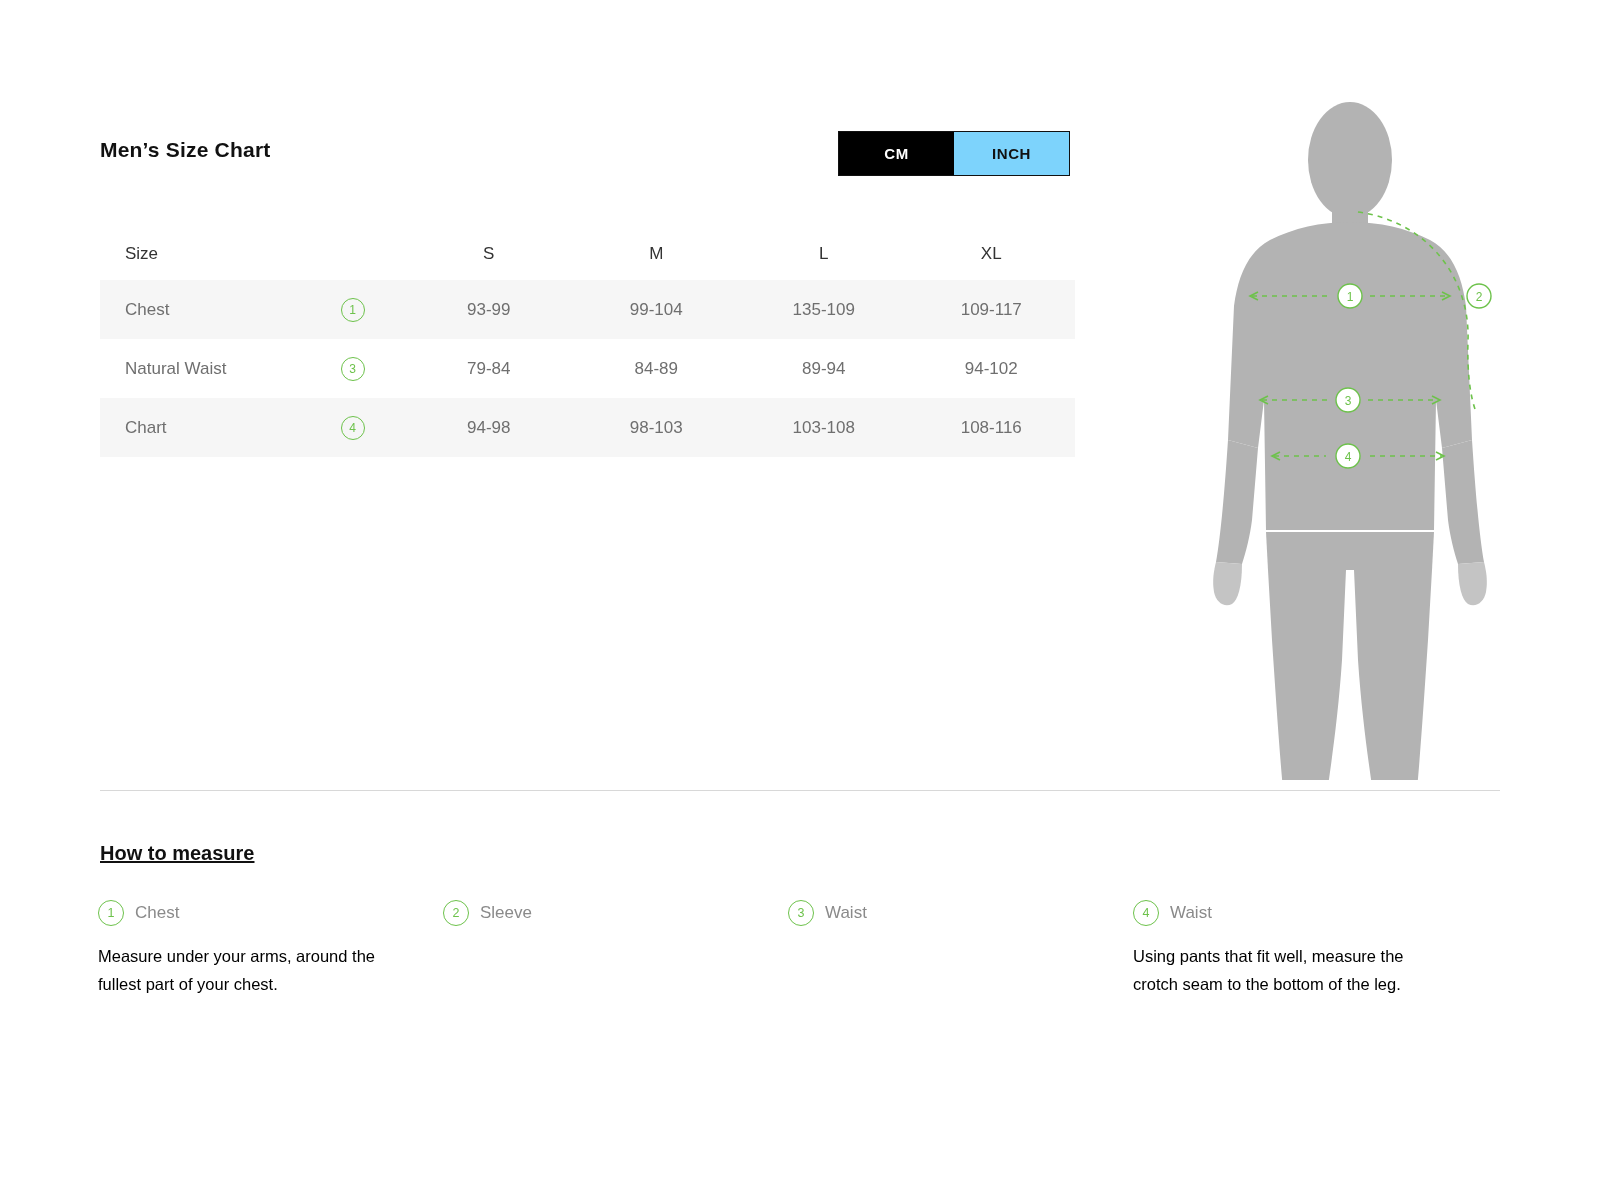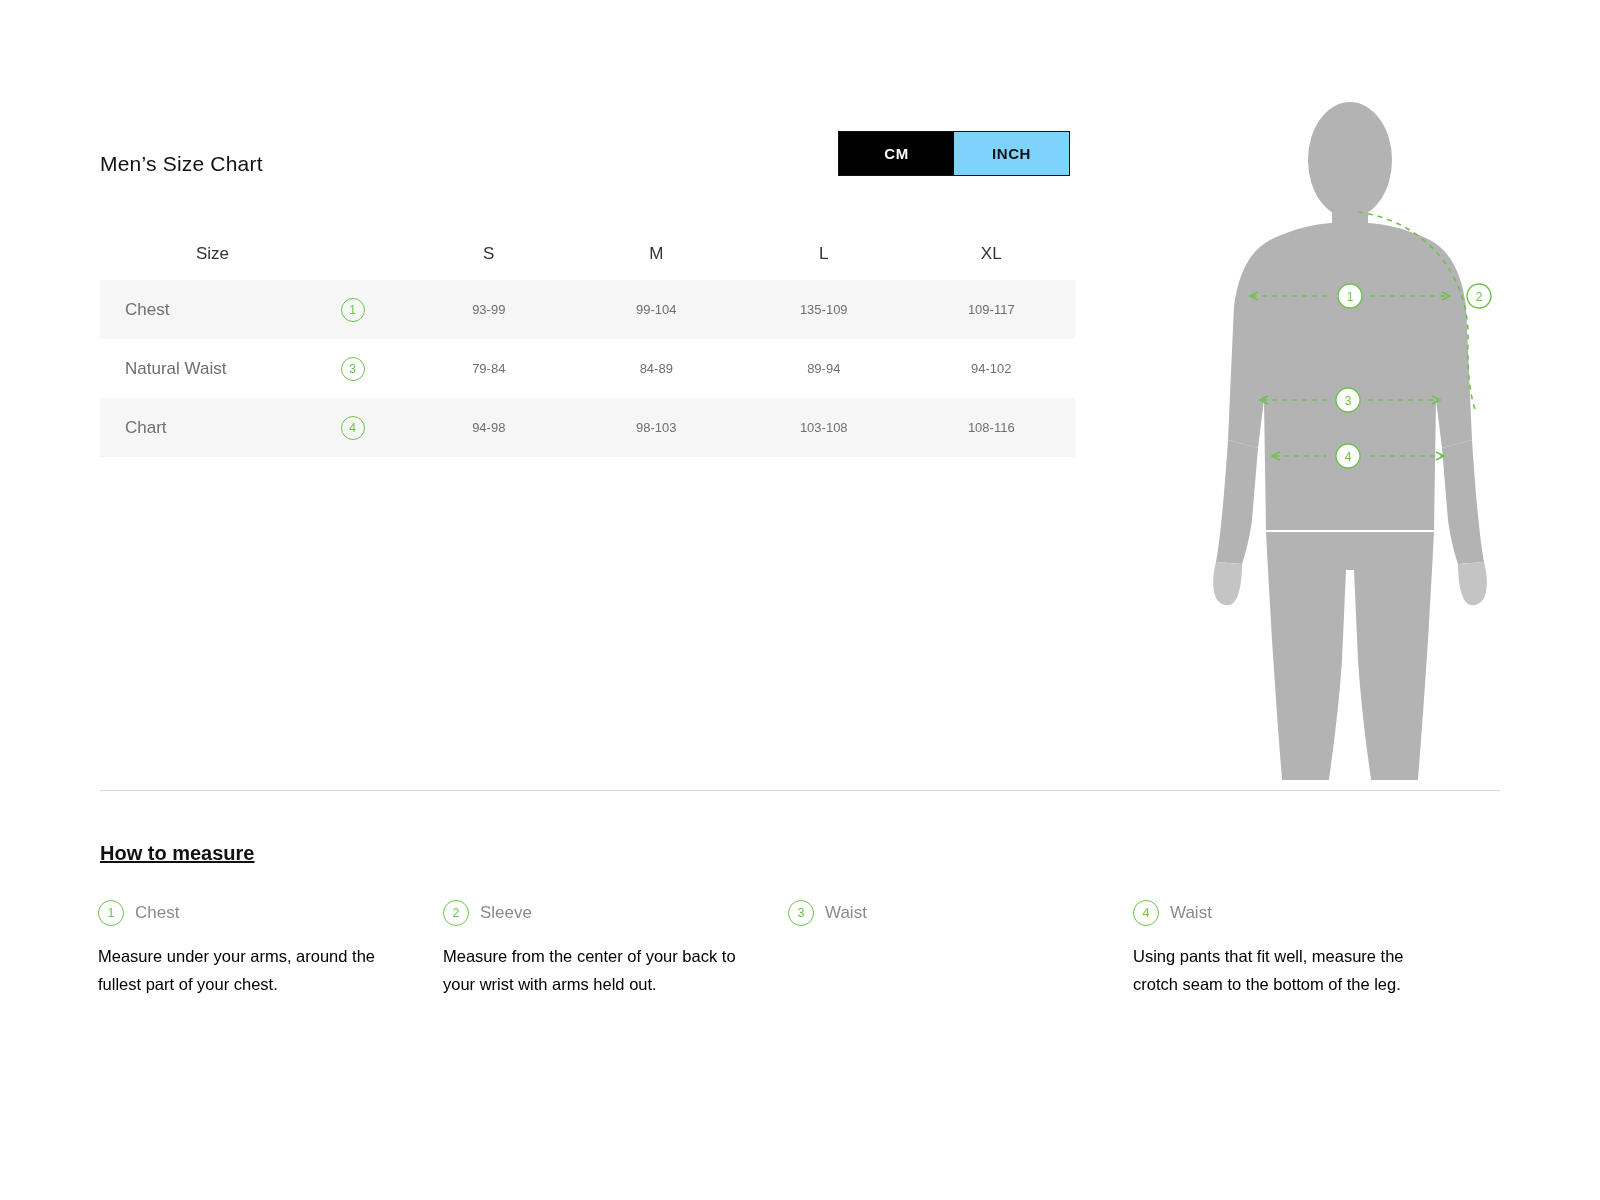--- a/index.html
+++ b/index.html
@@ -19,24 +19,23 @@
     background: #fff;
     overflow: hidden;
   }
 
   
   .title {
     position: absolute;
     left: 100px;
     top: 138px;
     font-size: 21px;
-    font-weight: normal;
+    font-weight: bold;
     letter-spacing: 0.2px;
     color: #111;
-    margin-top: 14px;
   }
 
   .unit-toggle {
     position: absolute;
     right: 530px;
     top: 131px;
     display: flex;
     border: 1px solid #111;
     height: 45px;
     width: 232px;
@@ -77,32 +76,31 @@
     background: #f6f6f6;
   }
   .cell-label {
     width: 200px;
     padding-left: 25px;
     font-size: 17px;
     color: #6f6f6f;
   }
   .row.head .cell-label {
     color: #333;
-    text-align: center;
   }
   .cell-marker {
     width: 105px;
     display: flex;
     align-items: center;
     justify-content: center;
   }
   .cell-val {
     flex: 1;
     text-align: center;
-    font-size: 13px;
+    font-size: 17px;
     color: #6f6f6f;
   }
   .row.head .cell-val {
     color: #333;
     font-size: 17px;
   }
 
   .marker {
     width: 24px;
     height: 24px;
@@ -328,21 +326,20 @@
         <span class="howto-name">Chest</span>
       </div>
       <div class="howto-desc">Measure under your arms, around the fullest part of your chest.</div>
     </div>
 
     <div class="howto-item">
       <div class="howto-head">
         <span class="marker">2</span>
         <span class="howto-name">Sleeve</span>
       </div>
-      <div class="howto-desc">Measure from the center of your back to your wrist with arms held out.</div>
     </div>
 
     <div class="howto-item">
       <div class="howto-head">
         <span class="marker">3</span>
         <span class="howto-name">Waist</span>
       </div>
     </div>
 
     <div class="howto-item">

